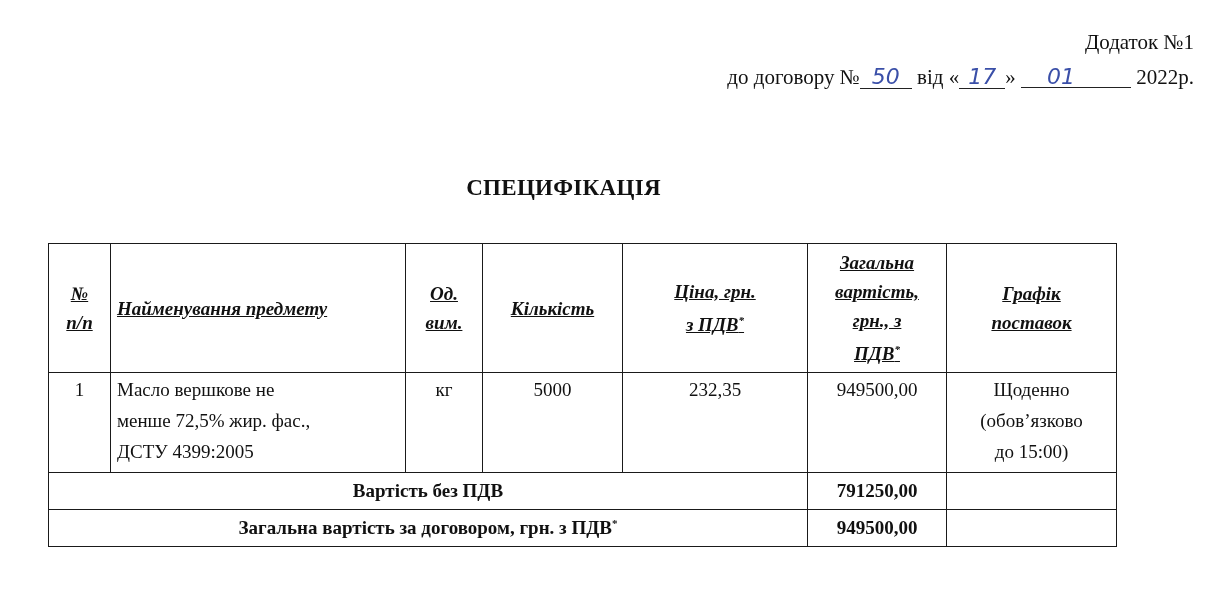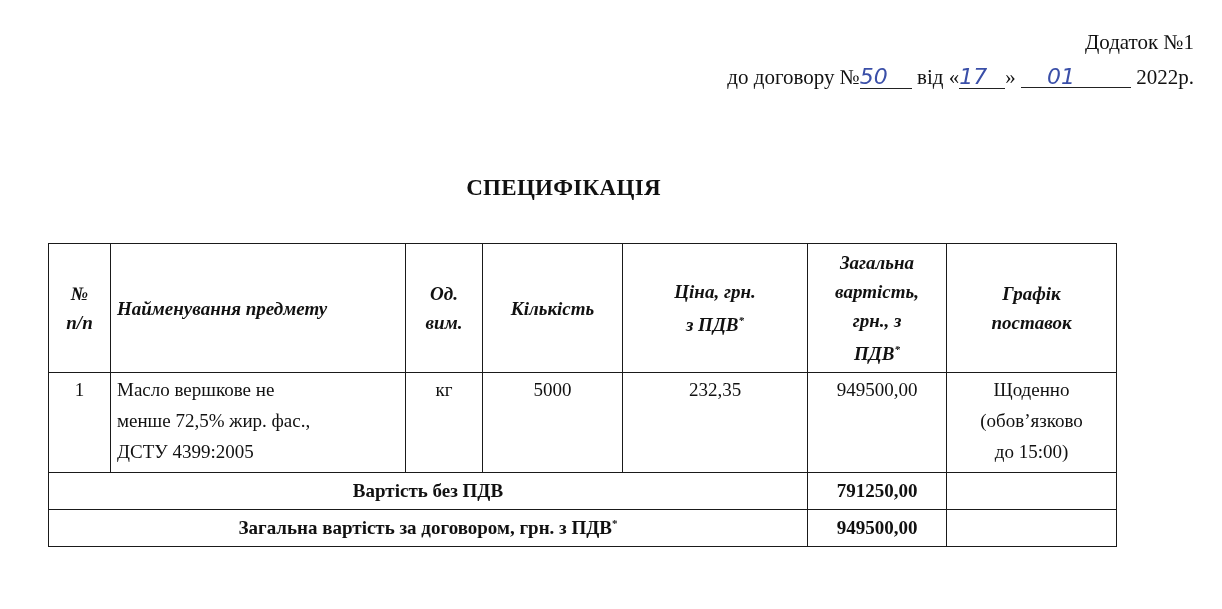--- a/index.html
+++ b/index.html
@@ -7,41 +7,42 @@
       width: 1222px; height: 609px; background: #ffffff; position: relative; overflow: hidden;
       font-family: "Liberation Serif", "DejaVu Serif", serif; color: #111;
     }
     .annex {
       position: absolute; right: 28px; top: 30px; font-size: 21px; text-align: right;
     }
     .contract-line {
       position: absolute; right: 28px; top: 65px; font-size: 21px; white-space: nowrap;
     }
     .fill {
-      display: inline-block; border-bottom: 1px solid #222; text-align: left;
+      display: inline-block; border-bottom: 1px solid #222; text-align: center;
       font-family: "DejaVu Sans", sans-serif; font-style: italic; color: #3a4fa8; font-size: 22px;
       line-height: 22px; height: 22px; vertical-align: baseline;
     }
     .fill.num { width: 52px; }
     .fill.day { width: 46px; }
     .fill.month { width: 110px; text-align: left; padding-left: 26px; box-sizing: border-box; }
     .title {
       position: absolute; left: 0; width: 1127px; top: 175px; text-align: center;
       font-size: 23px; font-weight: bold; letter-spacing: 0.3px;
     }
     table.spec {
       position: absolute; left: 48px; top: 243px; border-collapse: collapse; table-layout: fixed;
       font-size: 19px;
     }
     table.spec td, table.spec th {
       border: 1.5px solid #1a1a1a; padding: 0 6px; vertical-align: top;
     }
     table.spec th {
       font-style: italic; font-weight: bold; vertical-align: middle; line-height: 29px;
       height: 128px;
+      text-decoration: underline;
     }
     th.name-h { text-align: left; padding-left: 12px; }
     th.top { vertical-align: top; padding-top: 6px; }
     tr.item td { height: 98px; line-height: 31px; padding-top: 1px; }
     td.c { text-align: center; }
     td.l { text-align: left; padding-left: 12px; }
     tr.sum td { height: 36px; vertical-align: middle; font-weight: bold; }
     td.r { text-align: center; padding-right: 8px; }
     sup { font-size: 11px; }
   </style>

